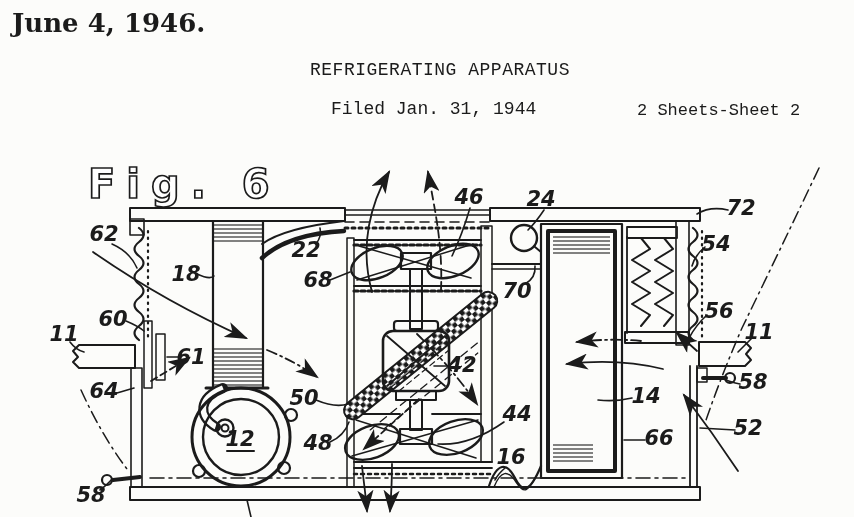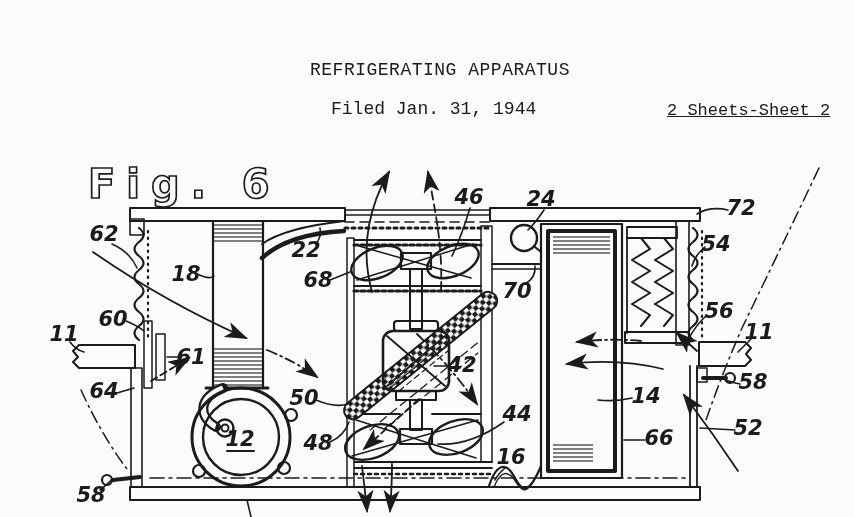--- a/index.html
+++ b/index.html
@@ -7,33 +7,34 @@
     position:relative; width:854px; height:517px;
     background:#fcfcfa; overflow:hidden;
     font-family:"Liberation Sans", sans-serif; color:#1b1b1b;
   }
   .hdr { position:absolute; white-space:nowrap; }
   .hdr-date   { left:12px;  top:8px;  font:700 26px "DejaVu Serif", serif; }
   .hdr-inv    { left:307px; top:20px; font:400 23px "Liberation Sans", sans-serif; letter-spacing:1.5px; }
   .hdr-num    { right:28px; top:12px; font:700 28px "DejaVu Serif", serif; }
   .hdr-title  { left:310px; top:60px; font:400 18px "Liberation Mono", monospace; letter-spacing:0.5px;text-align:right; }
   .hdr-filed  { left:331px; top:99px; font:400 18px "Liberation Mono", monospace; }
-  .hdr-sheet  { left:667px; top:101px; font:400 17px "Liberation Mono", monospace;text-decoration:underline; }
+  .hdr-sheet  { left:637px; top:101px; font:400 17px "Liberation Mono", monospace; }
 
   svg { position:absolute; left:0; top:0; }
   .ink   { stroke:#1b1b1b; fill:none; stroke-linecap:round; stroke-linejoin:round; }
   .num   { font:italic 700 21px "DejaVu Sans", sans-serif; fill:#1b1b1b; text-anchor:middle; }
   .figlabel { font:700 40px "DejaVu Sans", sans-serif; fill:#ffffff; stroke:#1b1b1b;
               stroke-width:1.7; letter-spacing:11px; }
 </style>
 </head>
 <body>
 
 <div id="page">
 
+  <div class="hdr hdr-date">June 4, 1946.</div>
   <div class="hdr hdr-title">REFRIGERATING APPARATUS</div>
   <div class="hdr hdr-filed">Filed Jan. 31, 1944</div>
   <div class="hdr hdr-sheet">2 Sheets-Sheet 2</div>
 
   <svg width="854" height="517" viewBox="0 0 854 517">
     <defs>
       <pattern id="hatch" width="9" height="9" patternUnits="userSpaceOnUse" patternTransform="rotate(45)">
         <line x1="0" y1="0" x2="0" y2="9" stroke="#1b1b1b" stroke-width="2.2"></line>
       </pattern>
       <pattern id="shade" width="7" height="4" patternUnits="userSpaceOnUse">

